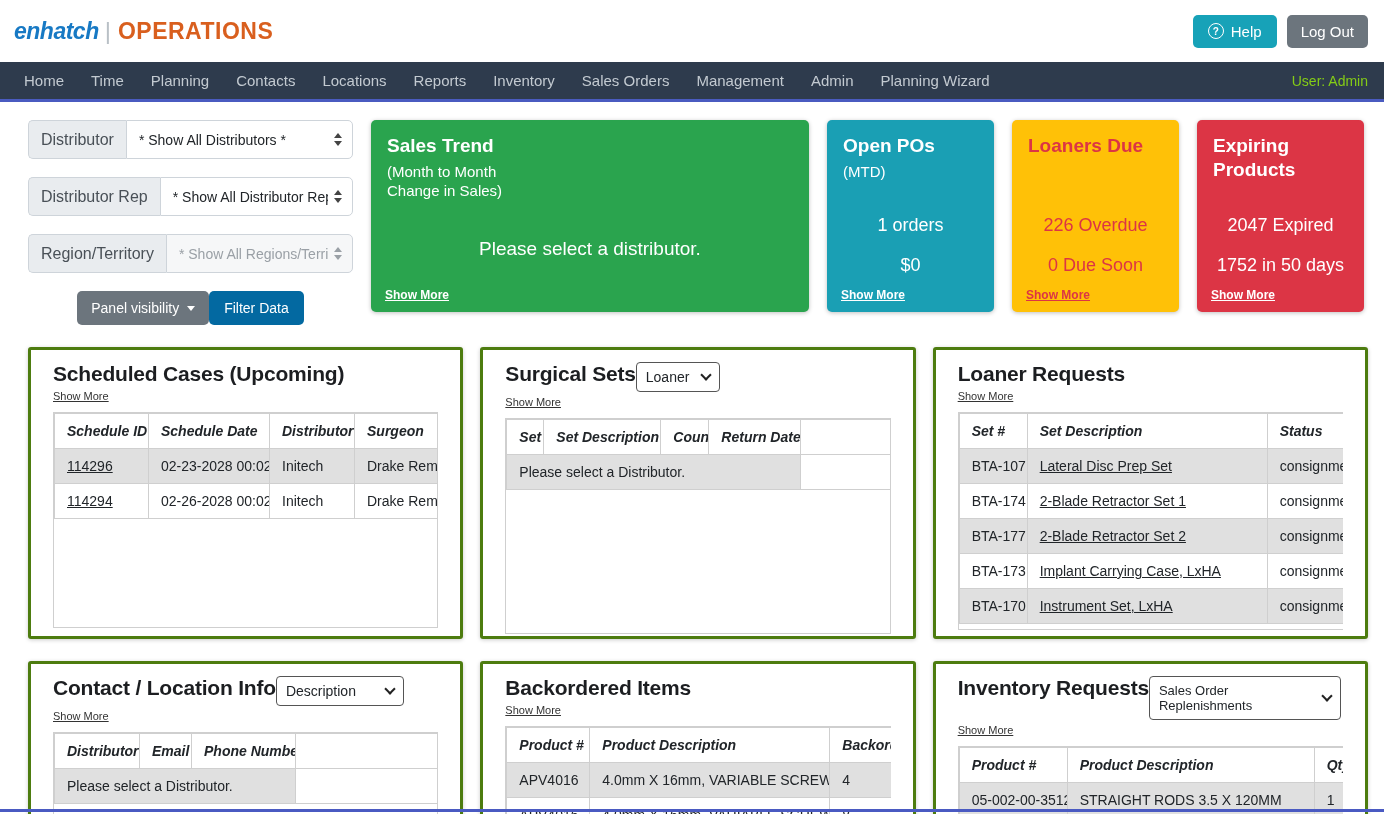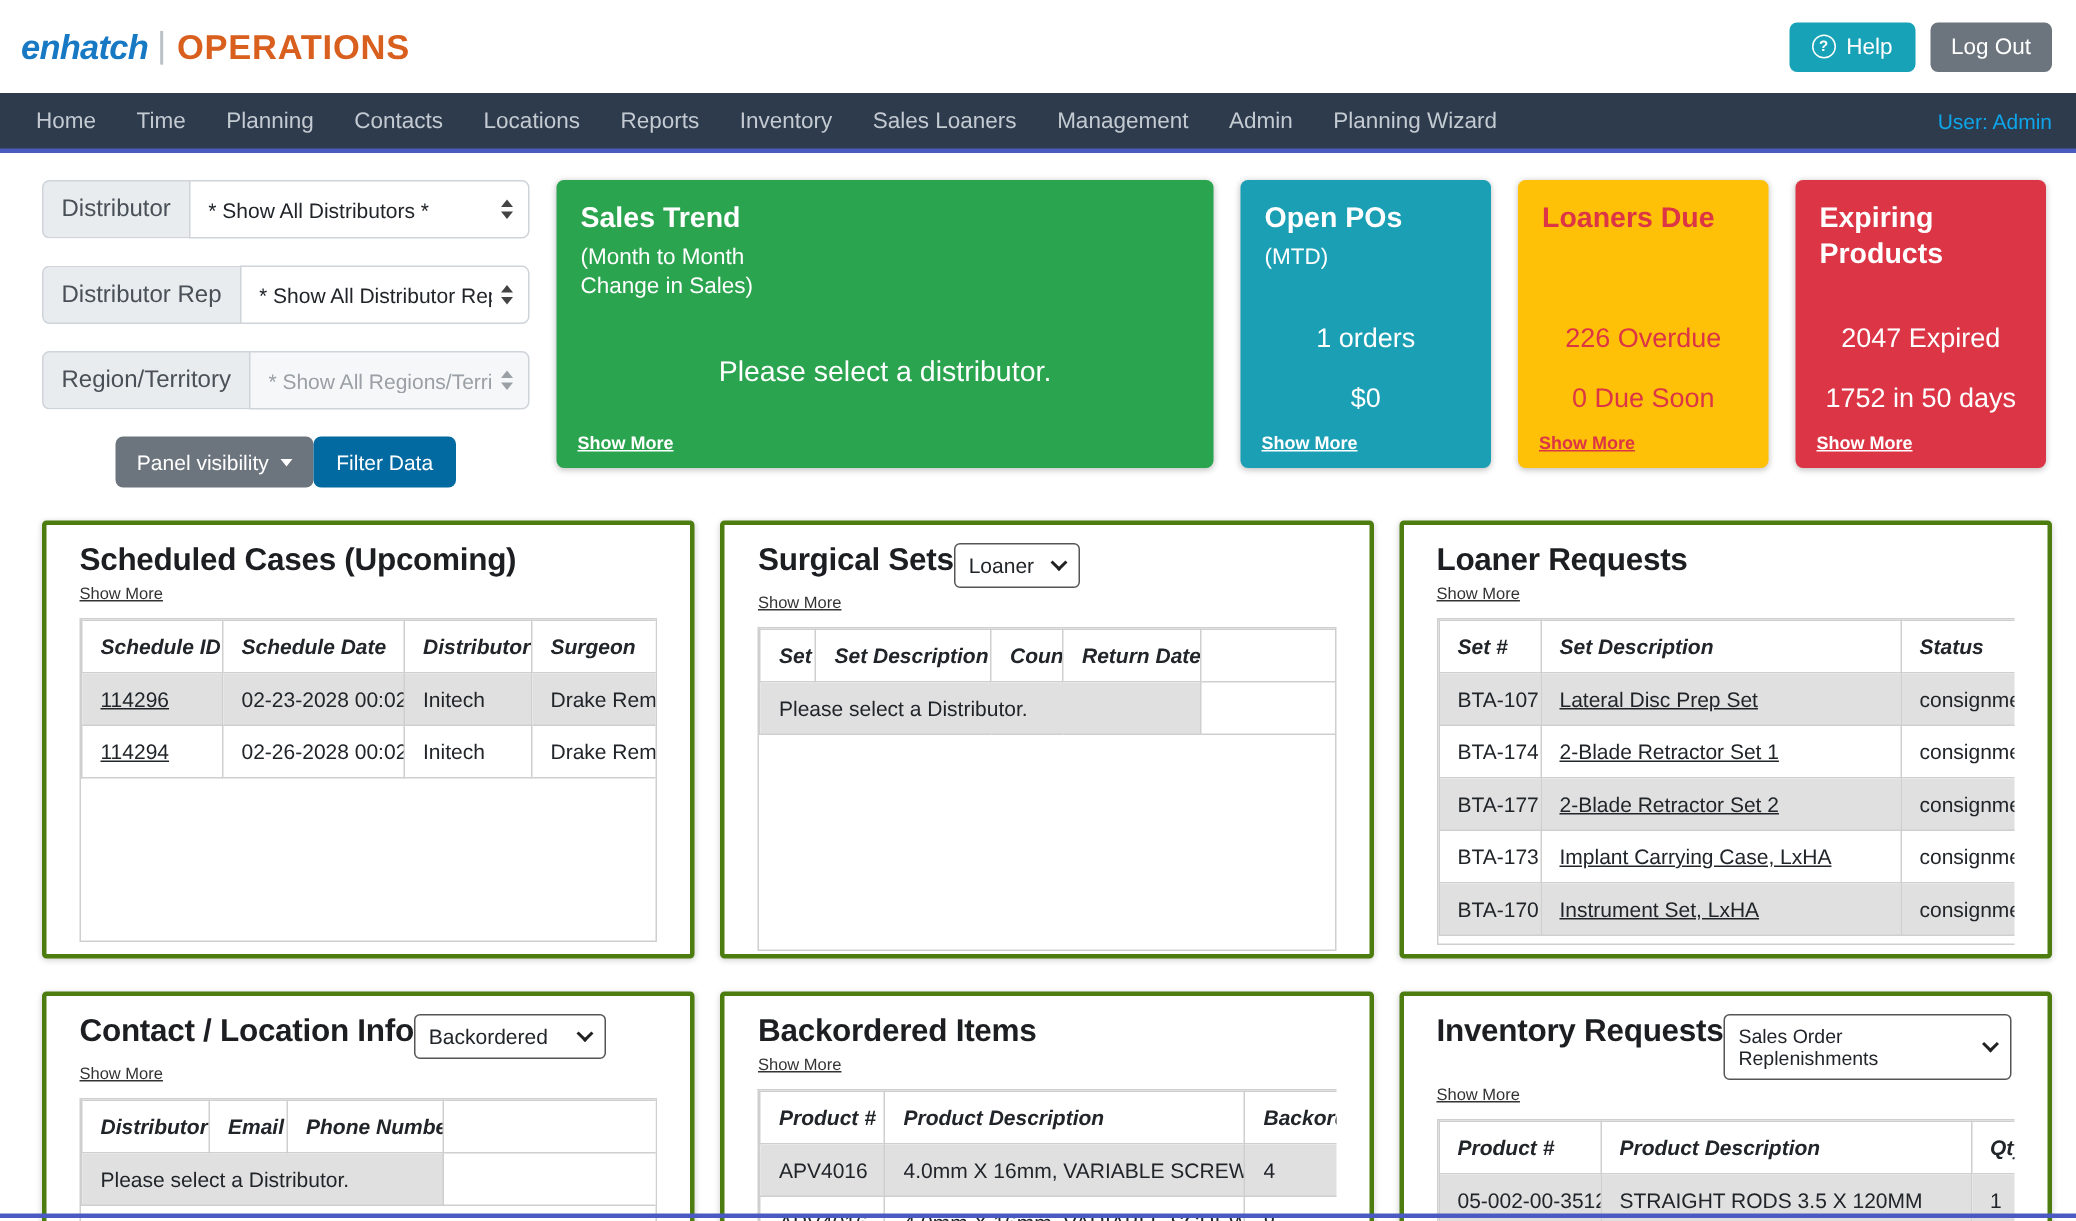--- a/index.html
+++ b/index.html
@@ -19,21 +19,21 @@
   .btn-help { background:#17a2b8; color:#fff; padding:8px 15px; display:flex;
     align-items:center; gap:7px; font-weight:400; }
   .q-circle { width:16px; height:16px; border:1.4px solid #fff; border-radius:50%;
     display:inline-flex; align-items:center; justify-content:center; font-size:10px; font-weight:700; }
   .btn-logout { background:#6c757d; color:#fff; padding:8px 14px; }
 
   
   .nav { height:40px; background:#2e3b4d; border-bottom:3px solid #4a5bc0;
     display:flex; align-items:center; padding:0 16px 0 24px; }
   .nav-item { color:#c3cad1; font-size:15px; margin-right:27px; cursor:pointer; white-space:nowrap; }
-  .nav-user { margin-left:auto; color:#0ea5e9; font-size:14px; }
+  .nav-user { margin-left:auto; color:#84cc16; font-size:14px; }
 
   
   .main { padding:18px 16px 0 28px; }
   .top-row { display:flex; gap:18px; }
 
   
   .filters-col { width:325px; flex:none; display:flex; flex-direction:column; gap:18px; }
   .input-group { display:flex; height:39px; width:100%; }
   .ig-label { background:#e9ecef; border:1px solid #ced4da; border-right:none;
     border-radius:5px 0 0 5px; display:flex; align-items:center; padding:0 12px;
@@ -122,21 +122,21 @@
 </div>
 
 <div class="nav">
   <span class="nav-item">Home</span>
   <span class="nav-item">Time</span>
   <span class="nav-item">Planning</span>
   <span class="nav-item">Contacts</span>
   <span class="nav-item">Locations</span>
   <span class="nav-item">Reports</span>
   <span class="nav-item">Inventory</span>
-  <span class="nav-item">Sales Loaners</span>
+  <span class="nav-item">Sales Orders</span>
   <span class="nav-item">Management</span>
   <span class="nav-item">Admin</span>
   <span class="nav-item">Planning Wizard</span>
   <span class="nav-user">User: Admin</span>
 </div>
 
 <div class="main">
 
   <div class="top-row">
     <div class="filters-col">
@@ -330,21 +330,21 @@
         </table>
       </div>
     </div>
   </div>
 
   <div class="panels-grid">
     <div class="panel">
       <div class="panel-head">
         <div class="ptitle">Contact / Location Info</div>
         <div class="pselect" style="width:128px;">
-          <span>Backordered</span>
+          <span>Description</span>
           <span class="chev"></span>
         </div>
       </div>
       <span class="show-more">Show More</span>
       <div class="tbox tbox-short">
         <table class="ptable" style="width:408px;">
           <colgroup>
               <col style="width:85px">
               <col style="width:52px">
               <col style="width:104px">

